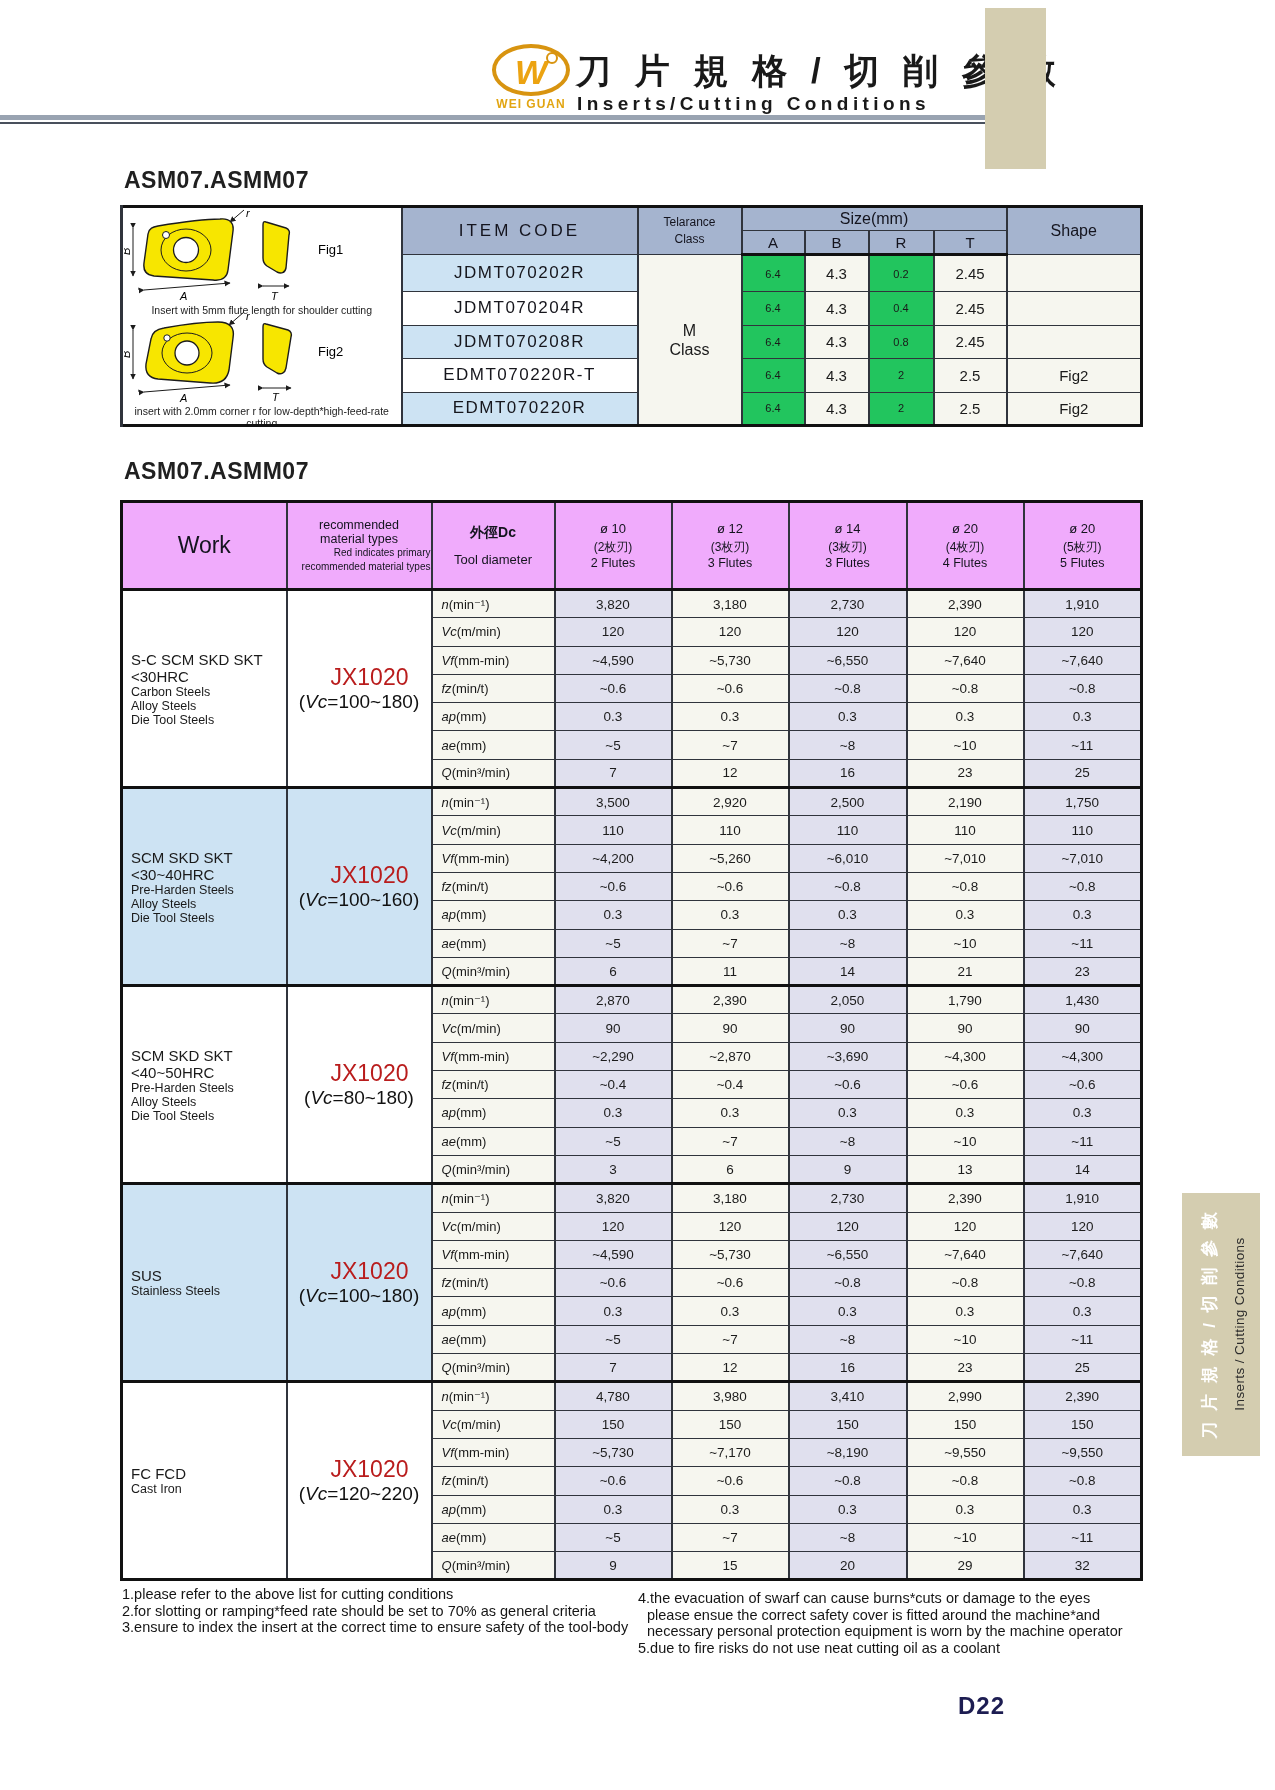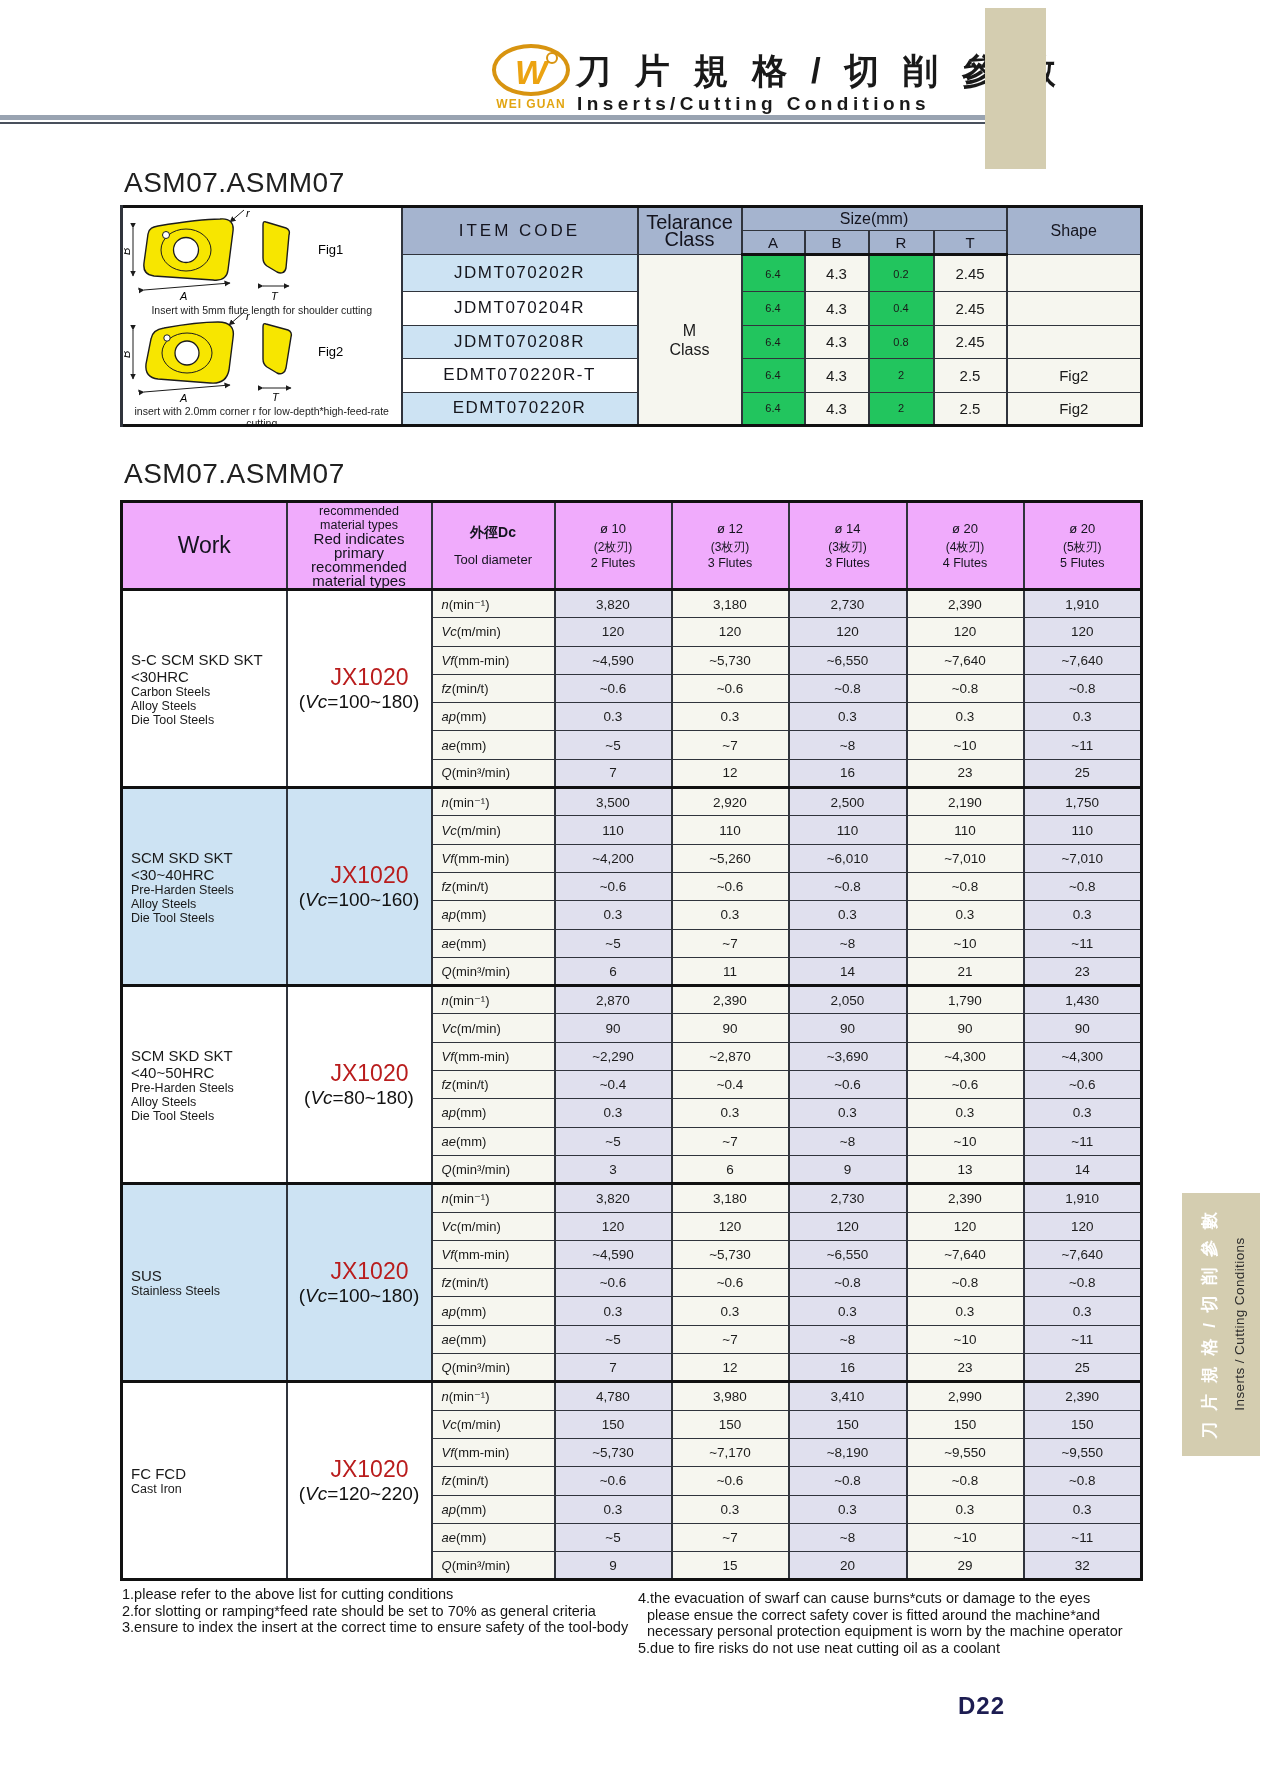--- a/index.html
+++ b/index.html
@@ -15,33 +15,33 @@
           font-size:34px;font-weight:bold;font-style:italic;color:#eca311;line-height:44px;}
   .logo-dot{position:absolute;right:8px;top:4px;width:8px;height:8px;border:2px solid #d89410;border-radius:50%;}
   .logo-brand{margin-top:1px;font-size:12px;font-weight:bold;color:#e2a511;letter-spacing:1px;}
   .title-zh{left:576px;top:48px;font-size:35px;font-weight:bold;letter-spacing:7px;color:#191919;white-space:nowrap;}
   .title-en{left:577px;top:93px;font-size:19px;font-weight:bold;letter-spacing:4.4px;color:#191919;white-space:nowrap;}
   .rule1{left:0;top:115px;width:985px;height:5px;background:#99a3b1;}
   .rule2{left:0;top:122px;width:985px;height:2px;background:#49505c;}
   .tan-top{left:985px;top:8px;width:61px;height:161px;background:#d4cdb0;}
 
   
-  .sec-title{font-size:28px;color:#202020;letter-spacing:0.5px;}
+  .sec-title{font-size:23px;color:#202020;letter-spacing:0.5px;font-weight:bold;}
   .sec1-title{left:124px;top:167px;}
   .sec2-title{left:124px;top:458px;}
 
   
   #t1{left:120px;top:205px;border-collapse:collapse;table-layout:fixed;width:1020px;
       border:3px solid #111;}
   #t1 th,#t1 td{border:1px solid #30343c;border-left-width:2px;border-right-width:2px;
       padding:0;text-align:center;vertical-align:middle;overflow:hidden;}
   #t1 tr.hdr1 th{background:#a5b4cf;font-weight:normal;color:#14141e;}
   #t1 tr.hdr2 th{background:#a5b4cf;font-weight:normal;color:#14141e;border-bottom:3px solid #111;}
   #t1 .itemcode-h{font-size:17px;letter-spacing:3px;}
-  #t1 .tol-h{font-size:20px;line-height:17px;}
+  #t1 .tol-h{font-size:12px;line-height:17px;}
   #t1 .size-h{font-size:16px;border-bottom:1px solid #30343c;}
   #t1 .abrt-h{font-size:15px;}
   #t1 .shape-h{font-size:16px;}
   #t1 tbody tr{height:33.5px;}
   #t1 tr.hdr1{height:24px;} #t1 tr.hdr2{height:24px;}
   #t1 td.code{font-size:17px;letter-spacing:1.5px;color:#16161c;margin-top:12px;}
   #t1 td.code.blue{background:#cde3f3;}
   #t1 td.code.white{background:#ffffff;}
   #t1 td.lav{background:#22c55e;font-size:11px;}
   #t1 td.cream{background:#f6f6ef;font-size:15px;}
@@ -53,21 +53,21 @@
   
   #t2{left:120px;top:500px;border-collapse:collapse;table-layout:fixed;width:1020px;
       border:3px solid #111;}
   #t2 th,#t2 td{border:1px solid #30343c;border-left-width:2px;border-right-width:2px;
       padding:0;text-align:center;vertical-align:middle;overflow:hidden;}
   #t2 thead th{background:#f0abfc;font-weight:normal;color:#14141e;border-bottom:3px solid #111;height:85px;}
   #t2 tbody tr{height:28.3px;}
   #t2 tr.secstart td{border-top:3px solid #111;}
   .work-h{font-size:23px;}
   .mat-h div{line-height:14px;}
-  .mat-l1{font-size:12.5px;} .mat-l2{font-size:15px;}
+  .mat-l1{font-size:12.5px;} .mat-l2{font-size:10px;text-align:right;}
   .dc-h .zh{font-size:14px;font-weight:bold;margin-bottom:10px;}
   .dc-h .en{font-size:13px;}
   .dia-h .dia{font-size:13px;line-height:20px;}
   .dia-h .blades{font-size:12px;line-height:16px;}
   .dia-h .flutes{font-size:12.5px;line-height:17px;}
   #t2 td.work{text-align:left;padding-left:8px;}
   #t2 td.work .wt{font-size:15px;line-height:17px;}
   #t2 td.work .ws{font-size:12.5px;line-height:14px;}
   #t2 td.rec .grade{font-size:23px;color:#b91c1c;line-height:25px;padding-left:21px;}
   #t2 td.rec .vc{font-size:19px;color:#111;line-height:23px;}

